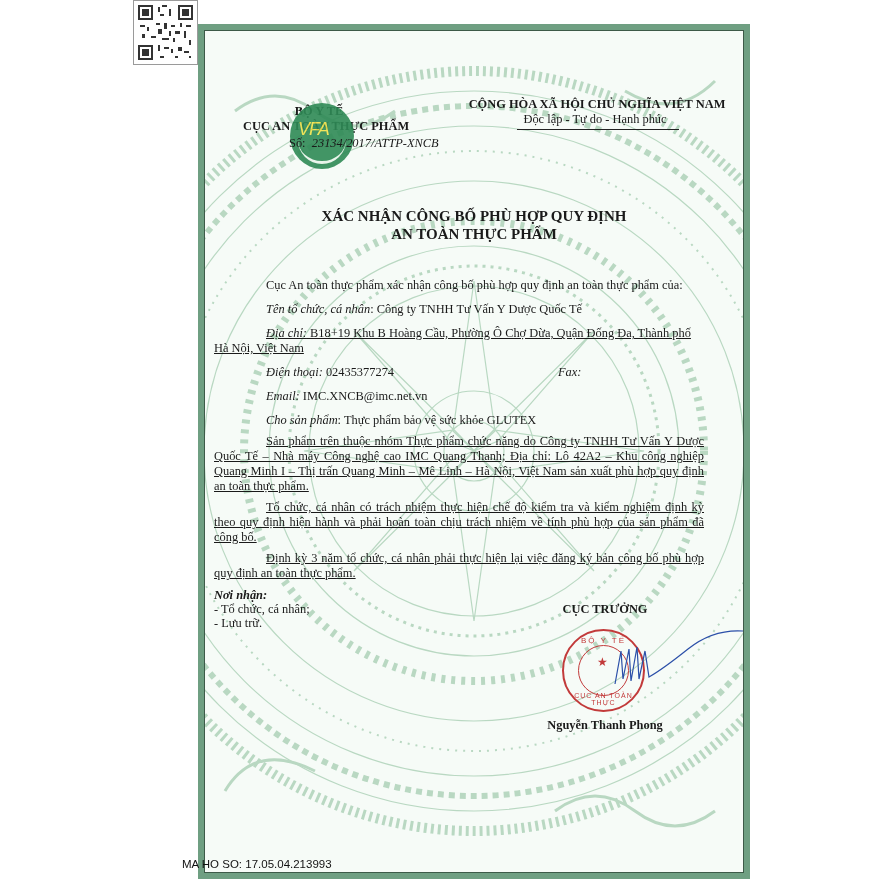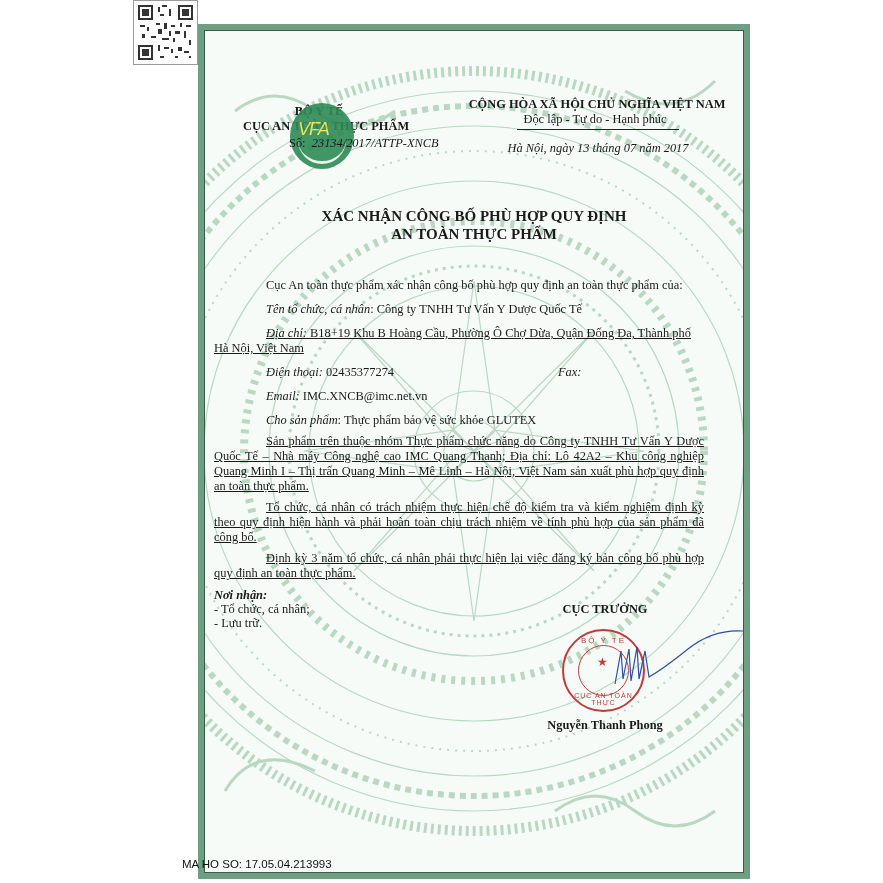--- a/index.html
+++ b/index.html
@@ -118,21 +118,20 @@
         <span class="ring"></span>
       </div>
       <div class="t" style="left:49px; top:105px; font-size:12.4px;padding-left:35px;">
         <span>Số:</span>&nbsp;
         <span class="i">23134/2017/ATTP-XNCB</span>
       </div>
 
       <div class="t b c" style="left:256px; top:66px; width:272px;">CỘNG HÒA XÃ HỘI CHỦ NGHĨA VIỆT NAM</div>
       <div class="t c" style="left:270px; top:81px; width:240px;">Độc lập - Tự do - Hạnh phúc</div>
       <div class="underline-rule" style="left:312px; top:98px; width:162px;"></div>
-      <div class="t i c" style="left:268px; top:110px; width:250px;">Hà Nội, ngày 13 tháng 07 năm 2017</div>
 
       <div class="t b c" style="left:40px; top:176px; width:458px; font-size:15px; line-height:18px;">XÁC NHẬN CÔNG BỐ PHÙ HỢP QUY ĐỊNH</div>
       <div class="t b c" style="left:40px; top:194px; width:458px; font-size:15px; line-height:18px;">AN TOÀN THỰC PHẨM</div>
 
       <div class="t" style="left:61px; top:247px;">Cục An toàn thực phẩm xác nhận công bố phù hợp quy định an toàn thực phẩm của:</div>
 
       <div class="t" style="left:61px; top:271px;">
         <span class="i">Tên tổ chức, cá nhân</span><span>: Công ty TNHH Tư Vấn Y Dược Quốc Tế</span>
       </div>
 

